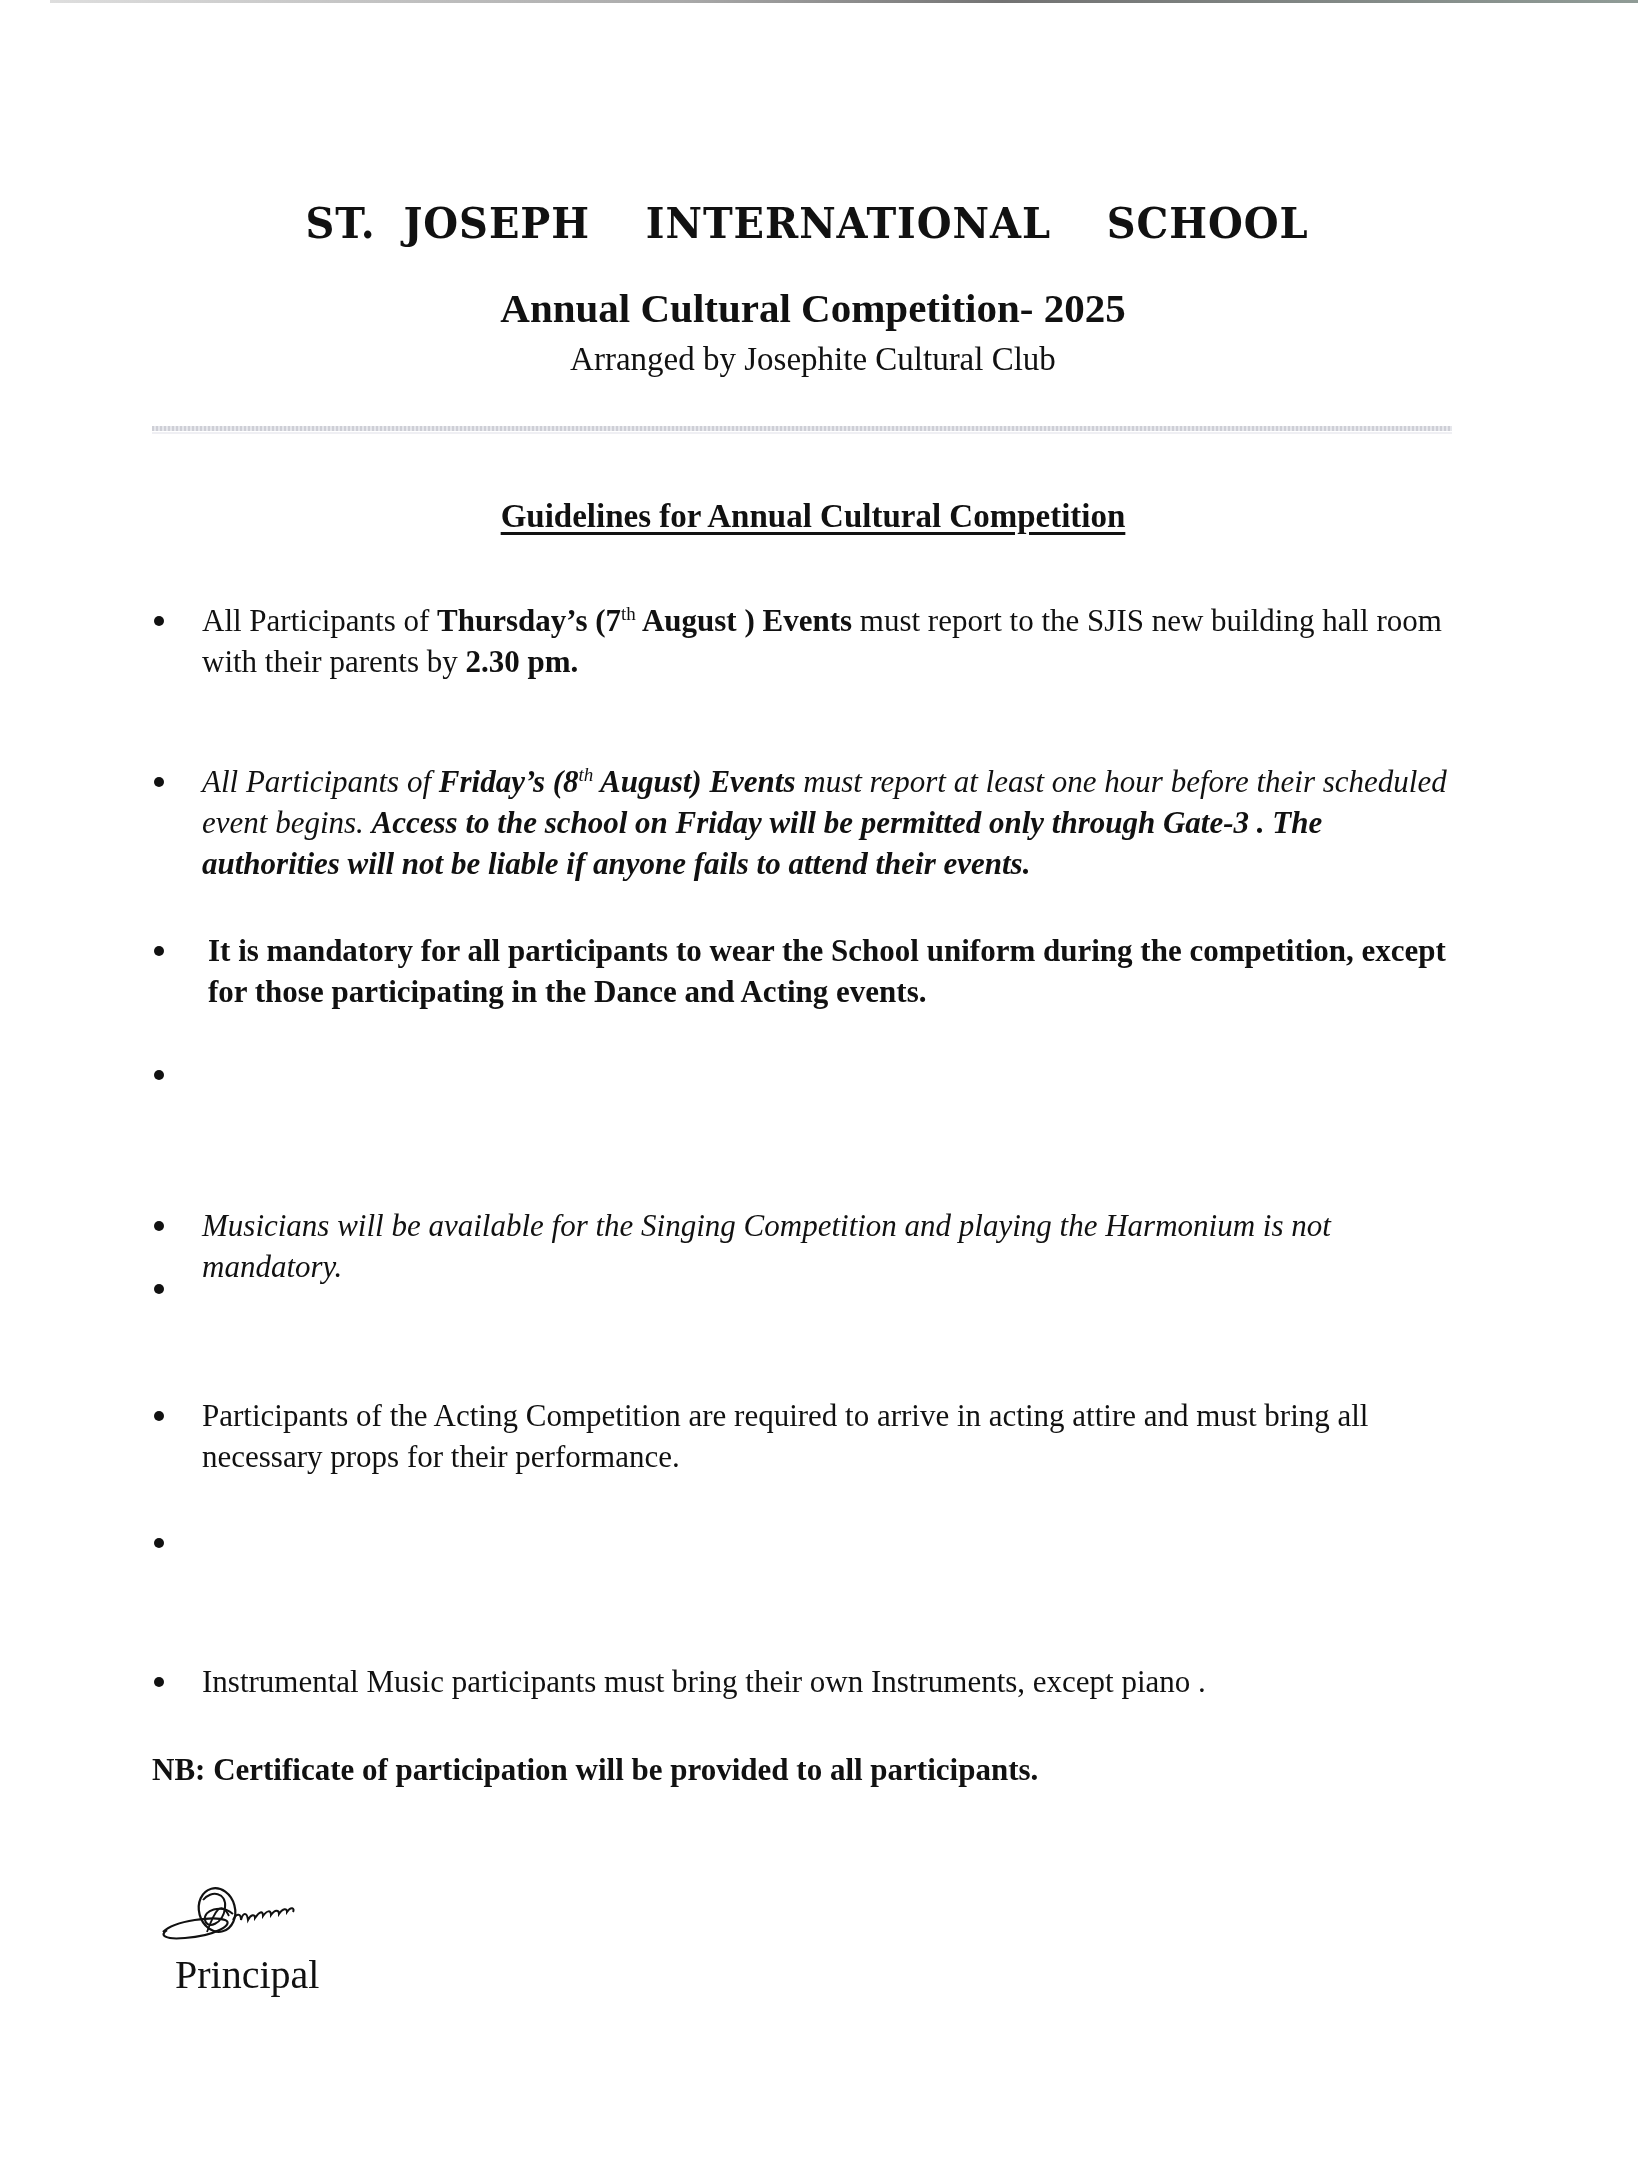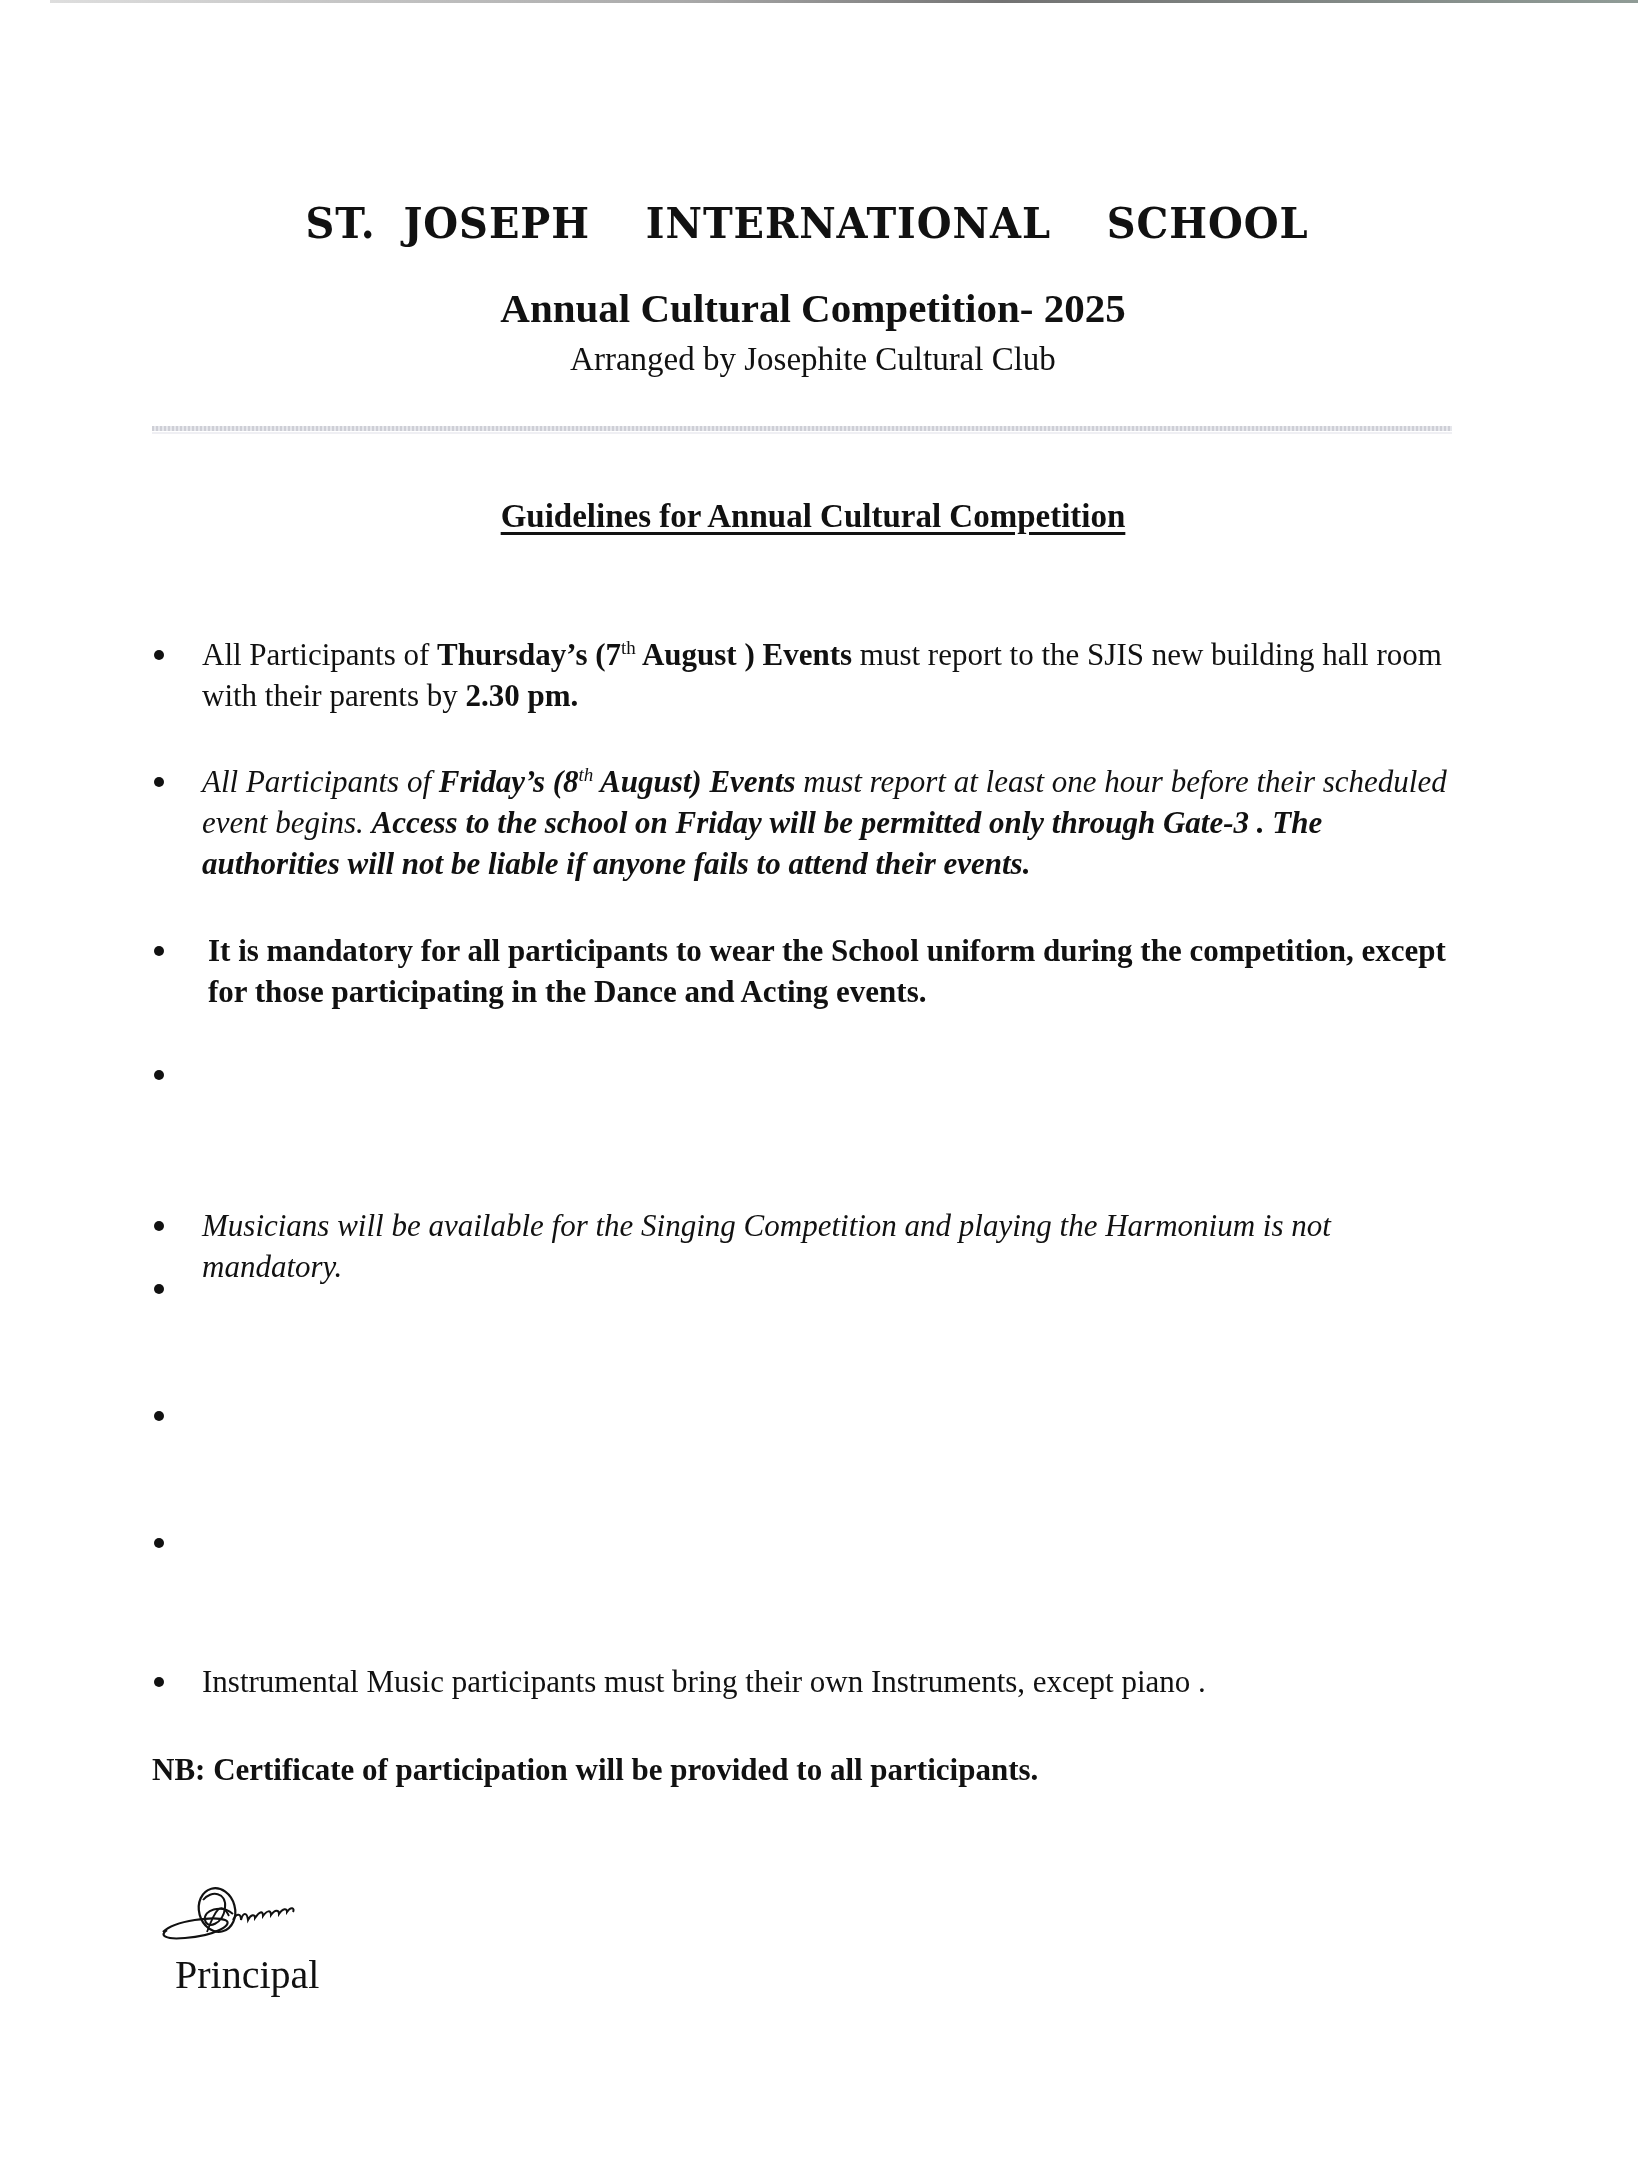--- a/index.html
+++ b/index.html
@@ -107,21 +107,21 @@
       height: 10px;
       border-radius: 50%;
       background: #111111;
     }
     .guideline b { font-weight: bold; }
     .guideline sup {
       font-size: 19px;
       line-height: 0;
       vertical-align: 11px;
     }
-    .g1 { top: 634px; }
+    .g1 { top: 600px; }
     .g2 { top: 761px; font-style: italic; }
     .g3 { top: 930px; left: 208px; }
     .g3 .bullet { left: -54px; }
     .g4 { top: 1054px; }
     .g5 { top: 1205px; font-style: italic; }
     .g6 { top: 1268px; }
     .g7 { top: 1395px; }
     .g8 { top: 1522px; }
     .g9 { top: 1649px; margin-top: 12px; }
     .nb-note {
@@ -158,21 +158,21 @@
 
 <div class="guidelines-heading">Guidelines for Annual Cultural Competition</div>
 
 <ul class="guidelines-list">
   <li class="guideline g1"><span class="bullet"></span><span class="content"><span>All Participants of </span><b>Thursday’s (7</b><sup>th</sup><b> August ) Events</b><span> must report to the SJIS new building hall room with their parents by </span><b>2.30 pm.</b></span></li>
   <li class="guideline g2"><span class="bullet"></span><span class="content"><span>All Participants of </span><b>Friday’s (8</b><sup>th</sup><b> August) Events</b><span> must report at least one hour before their scheduled event begins. </span><b>Access to the school on Friday will be permitted only through Gate-3 . The authorities will not be liable if anyone fails to attend their events.</b></span></li>
   <li class="guideline g3"><span class="bullet"></span><span class="content"><b>It is mandatory for all participants to wear the School uniform during the competition, except for those participating in the Dance and Acting events.</b></span></li>
   <li class="guideline g4"><span class="bullet"></span></li>
   <li class="guideline g5"><span class="bullet"></span><span class="content"><span>Musicians will be available for the Singing Competition and playing the Harmonium is not mandatory.</span></span></li>
   <li class="guideline g6"><span class="bullet"></span></li>
-  <li class="guideline g7"><span class="bullet"></span></li>
+  <li class="guideline g7"><span class="bullet"></span><span class="content"><span>Participants of the Acting Competition are required to arrive in acting attire and must bring all necessary props for their performance.</span></span></li>
   <li class="guideline g8"><span class="bullet"></span></li>
   <li class="guideline g9"><span class="bullet"></span><span class="content"><span>Instrumental Music participants must bring their own Instruments, except piano .</span></span></li>
 </ul>
 
 <div class="nb-note">NB: Certificate of participation will be provided to all participants.</div>
 
 <svg class="signature" viewBox="0 0 230 70">
   <path d="M8,52 C20,40 60,36 70,40 C80,44 60,56 30,58 C10,60 4,55 12,50" fill="none" stroke="#111" stroke-width="2.2"></path>
   <ellipse cx="62" cy="30" rx="18" ry="22" fill="none" stroke="#111" stroke-width="2.2" transform="rotate(-15 62 30)"></ellipse>
   <path d="M48,20 C56,10 72,12 70,28 C68,44 52,50 50,40 C48,30 66,24 78,34" fill="none" stroke="#111" stroke-width="2"></path>

